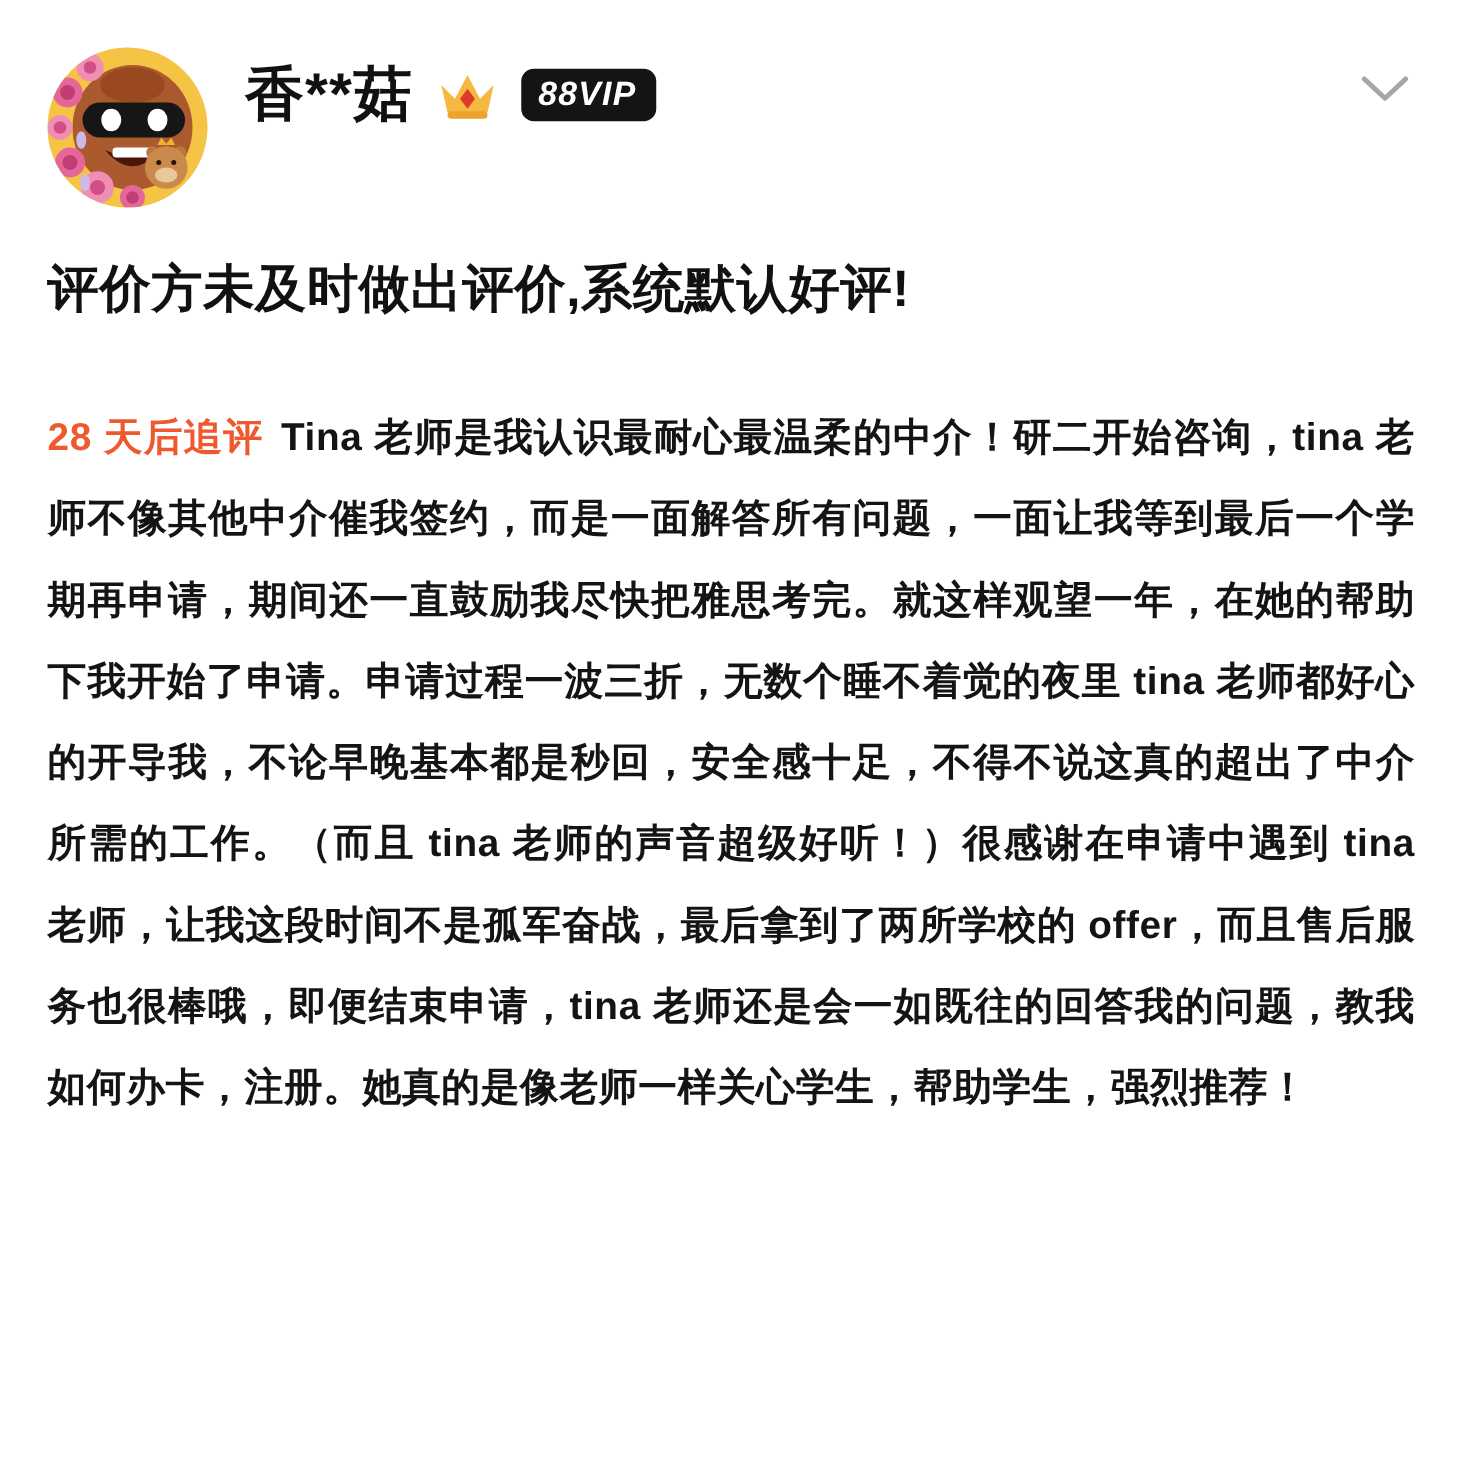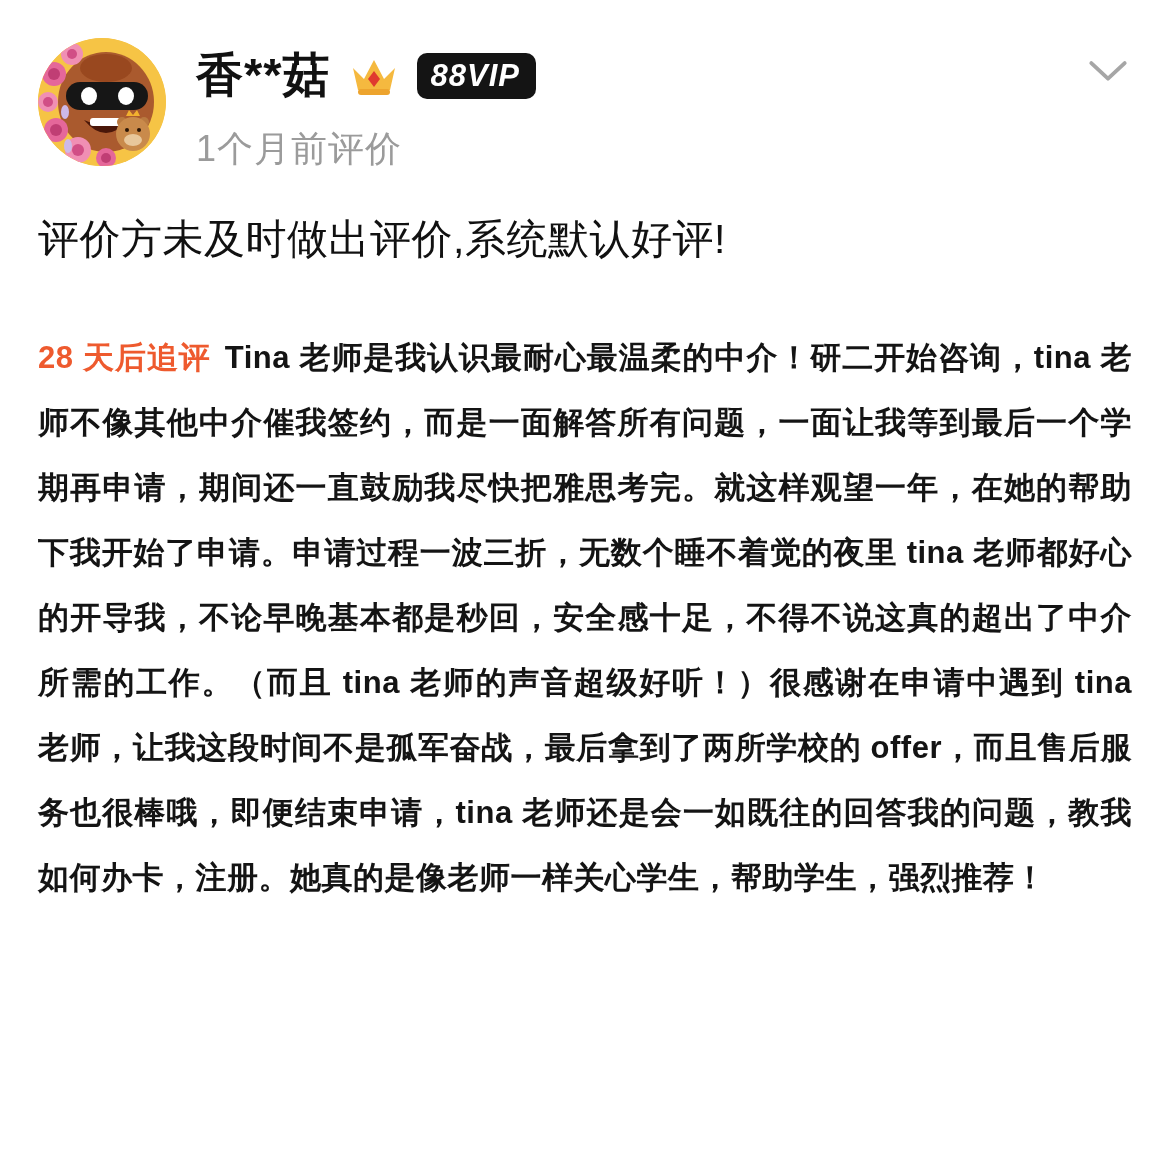--- a/index.html
+++ b/index.html
@@ -46,21 +46,21 @@
   .username {
     font-size: 47px;
     font-weight: 700;
     color: #111111;
     letter-spacing: 1px;
   }
   .crown { width: 50px; height: 44px; margin-top: 4px; }
   .vip-badge {
     background: #141414;
     color: #ffffff;
-    font-size: 31px;
+    font-size: 27px;
     font-weight: 800;
     font-style: italic;
     padding: 7px 16px 8px 14px;
     border-radius: 10px;
     letter-spacing: 1px;
     line-height: 1;
   }
   .time {
     font-size: 36px;
     color: #9b9b9b;
@@ -72,21 +72,21 @@
     top: 22px;
     right: 4px;
     width: 40px;
     height: 24px;
     cursor: pointer;
   }
   
   .default-note {
     margin-top: 38px;
     font-size: 41px;
-    font-weight: 400;
+    font-weight: 700;
     color: #111111;
     letter-spacing: 0.5px;
   }
   .followup {
     margin-top: 58px;
     font-size: 31px;
     line-height: 65px;
     font-weight: 600;
     color: #141414;
     letter-spacing: 0.5px;
@@ -147,21 +147,20 @@
     <div class="header-info">
       <div class="name-row">
         <span class="username">香**菇</span>
         <svg class="crown" viewBox="0 0 48 44">
           <polygon points="3,12 14,23 24,4 34,23 45,12 40,34 8,34" fill="#f5b93f"></polygon>
           <rect x="8" y="33" width="32" height="6" rx="3" fill="#eda42e"></rect>
           <polygon points="24,15 30,23 24,31 18,23" fill="#e03a2f"></polygon>
         </svg>
         <span class="vip-badge">88VIP</span>
       </div>
-      <div class="time">1个月前评价</div>
     </div>
 
     <svg class="chevron" viewBox="0 0 36 20">
       <polyline points="3,2 18,16 33,2" fill="none" stroke="#a6a6a6" stroke-width="3.5" stroke-linecap="round" stroke-linejoin="round"></polyline>
     </svg>
   </div>
 
   <div class="default-note">评价方未及时做出评价,系统默认好评!</div>
 
   <p class="followup"><span class="followup-label">28 天后追评</span><span>Tina 老师是我认识最耐心最温柔的中介！研二开始咨询，tina 老师不像其他中介催我签约，而是一面解答所有问题，一面让我等到最后一个学期再申请，期间还一直鼓励我尽快把雅思考完。就这样观望一年，在她的帮助下我开始了申请。申请过程一波三折，无数个睡不着觉的夜里 tina 老师都好心的开导我，不论早晚基本都是秒回，安全感十足，不得不说这真的超出了中介所需的工作。（而且 tina 老师的声音超级好听！）很感谢在申请中遇到 tina 老师，让我这段时间不是孤军奋战，最后拿到了两所学校的 offer，而且售后服务也很棒哦，即便结束申请，tina 老师还是会一如既往的回答我的问题，教我如何办卡，注册。她真的是像老师一样关心学生，帮助学生，强烈推荐！</span></p>

